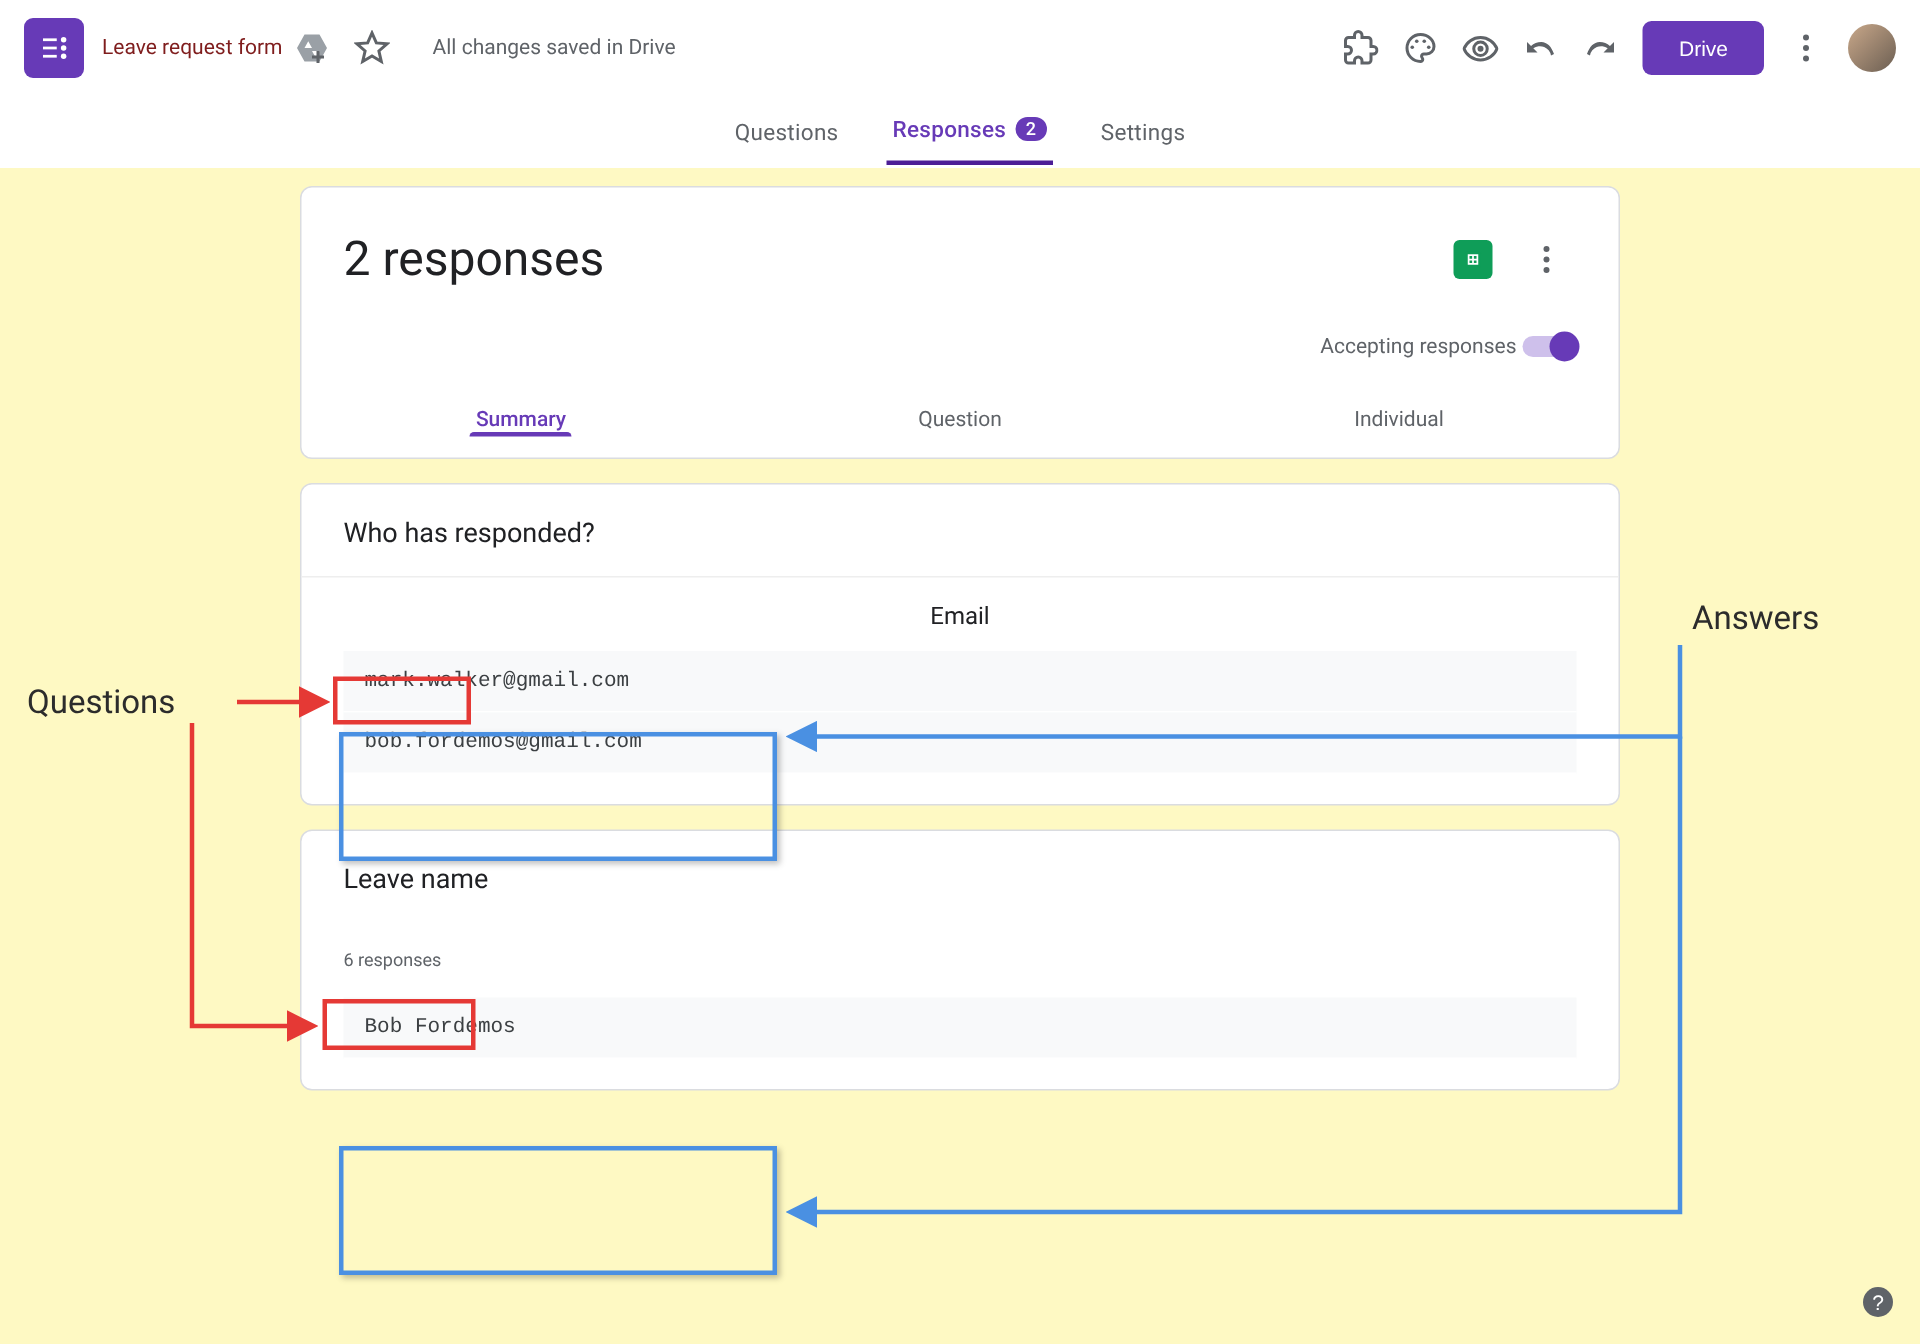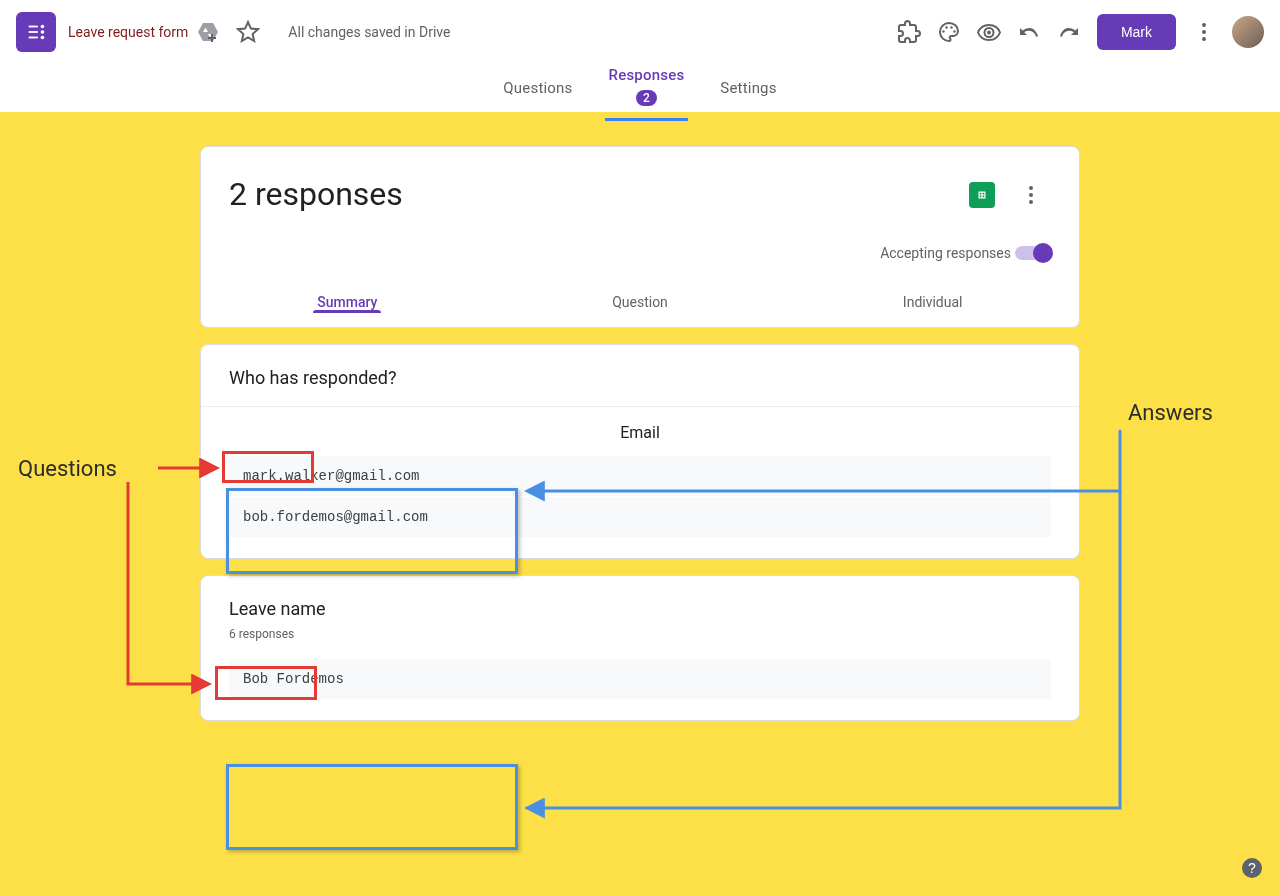--- a/index.html
+++ b/index.html
@@ -11,44 +11,44 @@
   .form-title { font-size: 14px; color: #7f1d1d; }
   .header-icon { width: 24px; height: 24px; fill: #5f6368; cursor: pointer; }
   .header-icon-btn { background: none; border: none; padding: 8px; cursor: pointer; display: flex; align-items: center; justify-content: center; border-radius: 50%; }
   .save-status { font-size: 14px; color: #5f6368; margin-left: 20px; }
   .header-spacer { flex: 1; }
   .send-btn { background: #673ab7; color: #fff; border: none; border-radius: 6px; padding: 10px 24px; font-size: 14px; font-weight: 500; cursor: pointer; margin: 0 8px; }
   .avatar { width: 32px; height: 32px; border-radius: 50%; background: linear-gradient(135deg,#c9a88a,#6b5e52); margin-left: 8px; }
   
   .tabs { display: flex; justify-content: center; gap: 28px; height: 48px; align-items: center; border-bottom: 1px solid transparent; }
   .tab { font-size: 15px; color: #5f6368; cursor: pointer; padding: 12px 4px; letter-spacing: .2px; display: flex; align-items: center; gap: 6px; }
-  .tab.active { color: #673ab7; border-bottom: 3px solid #3b82f6; font-weight: 500; flex-direction: column; }
+  .tab.active { color: #673ab7; border-bottom: 3px solid #4c1d95; font-weight: 500; }
   .badge { background: #673ab7; color: #fff; font-size: 12px; border-radius: 10px; padding: 1px 7px; font-weight: 500; }
   
-  .content-bg { background: #fde047; padding-top: 34px; padding-bottom: 40px; min-height: calc(896px - 112px); }
+  .content-bg { background: #fef9c3; padding-top: 12px; padding-bottom: 40px; min-height: calc(896px - 112px); }
   .card { background: #fff; border-radius: 8px; max-width: 880px; margin: 0 auto 16px; border: 1px solid #dadce0; }
   .responses-header { padding: 28px 28px 0 28px; display: flex; align-items: flex-start; justify-content: space-between; }
   .responses-count { font-size: 32px; font-weight: 400; color: #202124; }
   .responses-actions { display: flex; align-items: center; gap: 16px; }
   .sheets-icon { width: 26px; height: 26px; background: #0f9d58; border-radius: 4px; display: flex; align-items: center; justify-content: center; cursor:pointer; }
   .sheets-icon svg { fill:#fff; width:14px; height:14px; }
   .accepting-row { padding: 30px 28px 16px; text-align: left; color: #5f6368; font-size: 14px; display: flex; justify-content: flex-end; align-items: center; gap: 4px; }
   .toggle { width: 36px; height: 14px; background: #cec0eb; border-radius: 7px; position: relative; cursor: pointer; }
   .toggle-knob { width: 20px; height: 20px; background: #673ab7; border-radius: 50%; position: absolute; right: -2px; top: -3px; }
   .resp-tabs { display: flex; border-top: 1px solid transparent; }
   .resp-tab { flex: 1; text-align: center; padding: 16px 0 14px; font-size: 14px; cursor: pointer; color: #5f6368; }
   .resp-tab.active { color: #673ab7; font-weight: 500; }
   .resp-tab-underline { height: 3px; background: #673ab7; width: 68px; margin: 0 auto; border-radius: 3px 3px 0 0; }
   
   .section-title { font-size: 18px; padding: 22px 28px 18px; border-bottom: 1px solid #eee; }
   .section-title.noborder { border-bottom:none; padding:22px 28px 6px; }
   .question-label { font-size: 16px; padding: 16px 28px 10px; text-align: center; }
   .response-list { padding: 4px 28px 20px; font-family: Liberation Mono, monospace; }
   .response-row { background: #f8f9fa; border-bottom: 1px solid #fff; padding: 12px 14px; font-size: 14px; color: #3c4043; }
-  .sub-responses { font-size: 12px; color: #5f6368; padding: 2px 28px 14px; }
+  .sub-responses { font-size: 12px; color: #5f6368; padding: 2px 28px 14px; margin-top: 28px; }
   
   .anno { position: absolute; pointer-events: none; }
   .anno-label { font-size: 22px; color: #2c2c2c; }
   .red-box { border: 3px solid #e53935; position: absolute; }
   .blue-box { border: 3px solid #4a90e2; position: absolute; box-shadow: 2px 2px 4px rgba(0,0,0,.25); }
   svg.anno-svg { position: absolute; top: 0; left: 0; overflow: visible; pointer-events: none; }
   .help-btn { position: absolute; right: 16px; bottom: 16px; width: 24px; height: 24px; }
   .help-btn svg { fill: #5f6368; width: 24px; height: 24px; }
 </style>
 </head>
@@ -102,21 +102,21 @@
   <button class="header-icon-btn">
     <svg class="header-icon" viewBox="0 0 24 24">
         <path d="M12.5 8c-2.6 0-5 1-6.8 2.6L3 8v7h7l-2.8-2.8A7.5 7.5 0 0 1 19 17l2-1c-1.6-4.7-4.5-8-8.5-8z" fill="#5f6368"></path>
       </svg>
   </button>
   <button class="header-icon-btn">
     <svg class="header-icon" viewBox="0 0 24 24">
         <path d="M11.5 8c2.6 0 5 1 6.8 2.6L21 8v7h-7l2.8-2.8A7.5 7.5 0 0 0 5 17l-2-1c1.6-4.7 4.5-8 8.5-8z" fill="#5f6368"></path>
       </svg>
   </button>
-  <button class="send-btn">Mark</button>
+  <button class="send-btn">Drive</button>
   <button class="header-icon-btn">
     <svg class="header-icon" viewBox="0 0 24 24">
         <circle cx="12" cy="5" r="2" fill="#5f6368"></circle>
         <circle cx="12" cy="12" r="2" fill="#5f6368"></circle>
         <circle cx="12" cy="19" r="2" fill="#5f6368"></circle>
       </svg>
   </button>
   <div class="avatar"></div>
 </div>
 

